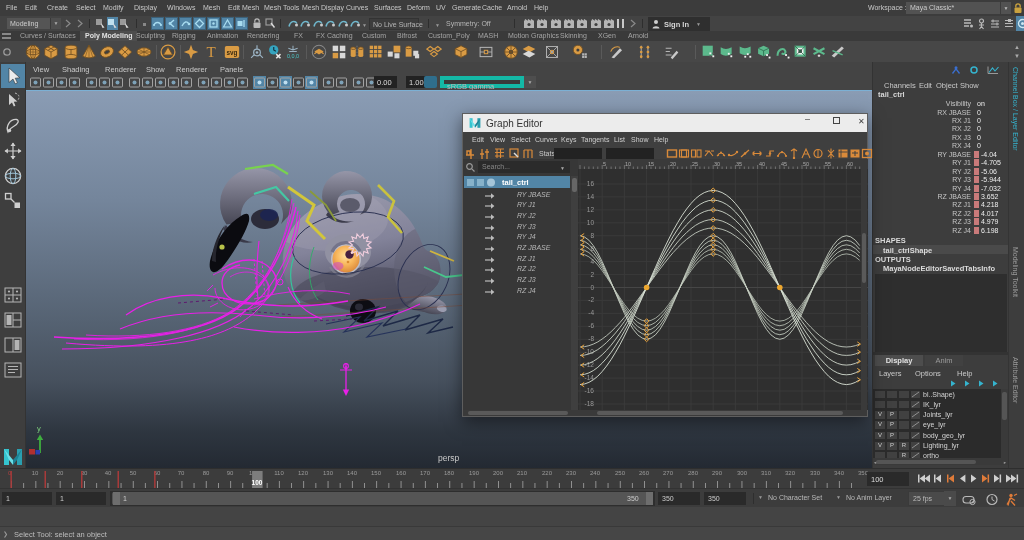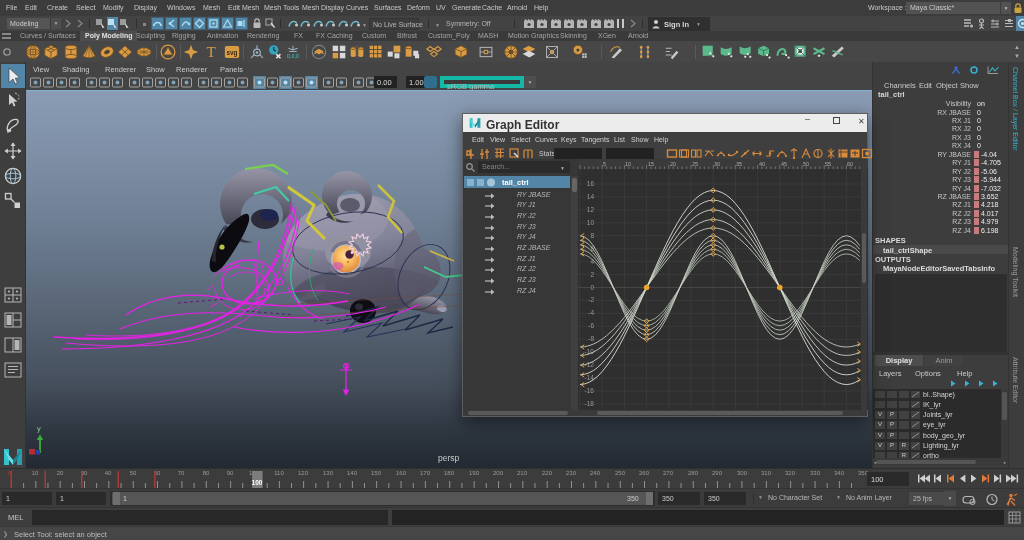--- a/index.html
+++ b/index.html
@@ -1002,43 +1002,34 @@
       <svg class="a" style="left:962px;top:3px;" width="62" height="14">
 <rect x="1" y="4.5" width="11" height="6.5" rx="3" fill="none" stroke="#b9b9b9" stroke-width="1.1"></rect>
         <circle cx="10.5" cy="10" r="2.6" fill="none" stroke="#b9b9b9" stroke-width="1"></circle>
         <path d="M10,10 h1.4" stroke="#b9b9b9"></path>
 <circle cx="30" cy="7.5" r="5" fill="none" stroke="#b9b9b9" stroke-width="1.2"></circle>
         <path d="M30,4.5 v3 l2.5,1.5" stroke="#b9b9b9" fill="none"></path>
 <circle cx="49" cy="3.5" r="1.7" fill="#e07b39"></circle>
         <path d="M45,12.5 l4,-6.5 l4,2.5 m-5,-2.5 l-2,7.5 m3,-4.5 l4,4.5 m-1,-10 l3,-1.5" stroke="#e07b39" stroke-width="1.3" fill="none"></path>
 </svg>
     </div>
-<div class="a" style="left:0;top:507px;width:1024px;height:19px;background:#3e3e3e;border-top:1px solid #333;">
-<div class="a" style="left:8px;top:5px;color:#c9c9c9;font-size:7.5px;">MEL</div>
-<div class="a" style="left:32px;top:2px;width:356px;height:15px;background:#282828;"></div>
-<div class="a" style="left:392px;top:2px;width:612px;height:15px;background:#232323;"></div>
-<svg class="a" style="left:1008px;top:3px;" width="14" height="13">
-        <rect x="1" y="1" width="11" height="11" fill="none" stroke="#999" stroke-width="1"></rect>
-        <path d="M1,4.5 h11 M1,8 h11 M4.5,1 v11 M8,1 v11" stroke="#999" stroke-width="0.8"></path>
-      </svg>
-</div>
 <div class="a" style="left:0;top:526px;width:1024px;height:14px;background:#464646;border-top:1px solid #393939;padding-left:43px;">
 <div class="a" style="left:3px;top:3px;color:#999;font-size:6px;">❯</div>
 <div class="a" style="left:14px;top:3px;color:#bdbdbd;font-size:7.5px;">Select Tool: select an object</div>
     </div>
 <div class="a" style="left:462px;top:113px;width:406px;height:304px;">
       <div class="a" style="left:0;top:0;width:406px;height:304px;background:#3f3f3f;border:1px solid #5e5e5e;box-shadow:0 5px 16px rgba(0,0,0,0.5);"></div>
       <div class="a" style="left:1px;top:1px;width:404px;height:18px;background:#ececec;"></div>
       <svg class="a" style="left:7px;top:4px;" width="12" height="12" viewBox="0 0 20 18">
 <path d="M1,1 L6,1 L6,17 L1,17 Z" fill="#35c4cf"></path>
         <path d="M14,1 L19,1 L19,17 L14,17 Z" fill="#2a9fb0"></path>
 <path d="M1,1 L10,12 L10,17 L6,12 Z" fill="#6adee6"></path>
         <path d="M19,1 L10,12 L10,17 L14,12 Z" fill="#1d8294"></path>
       </svg>
-      <div class="a" style="left:24px;top:5px;color:#333;font-size:12px;font-weight:bold;">Graph Editor</div>
+      <div class="a" style="left:24px;top:5px;color:#333;font-size:10px;">Graph Editor</div>
       <div class="a" style="left:343px;top:1px;color:#444;font-size:9px;">–</div>
       <div class="a" style="left:371px;top:4px;width:7px;height:7px;border:1px solid #444;"></div>
       <div class="a" style="left:396px;top:4px;color:#444;font-size:8px;">✕</div>
       <span class="a" style="left:10px;top:23px;color:#cfcfcf;font-size:7px;">Edit</span>
       <span class="a" style="left:28px;top:23px;color:#cfcfcf;font-size:7px;">View</span>
       <span class="a" style="left:49px;top:23px;color:#cfcfcf;font-size:7px;">Select</span>
       <span class="a" style="left:73px;top:23px;color:#cfcfcf;font-size:7px;">Curves</span>
       <span class="a" style="left:99px;top:23px;color:#cfcfcf;font-size:7px;">Keys</span>
       <span class="a" style="left:119px;top:23px;color:#cfcfcf;font-size:7px;">Tangents</span>
       <span class="a" style="left:152px;top:23px;color:#cfcfcf;font-size:7px;">List</span>

